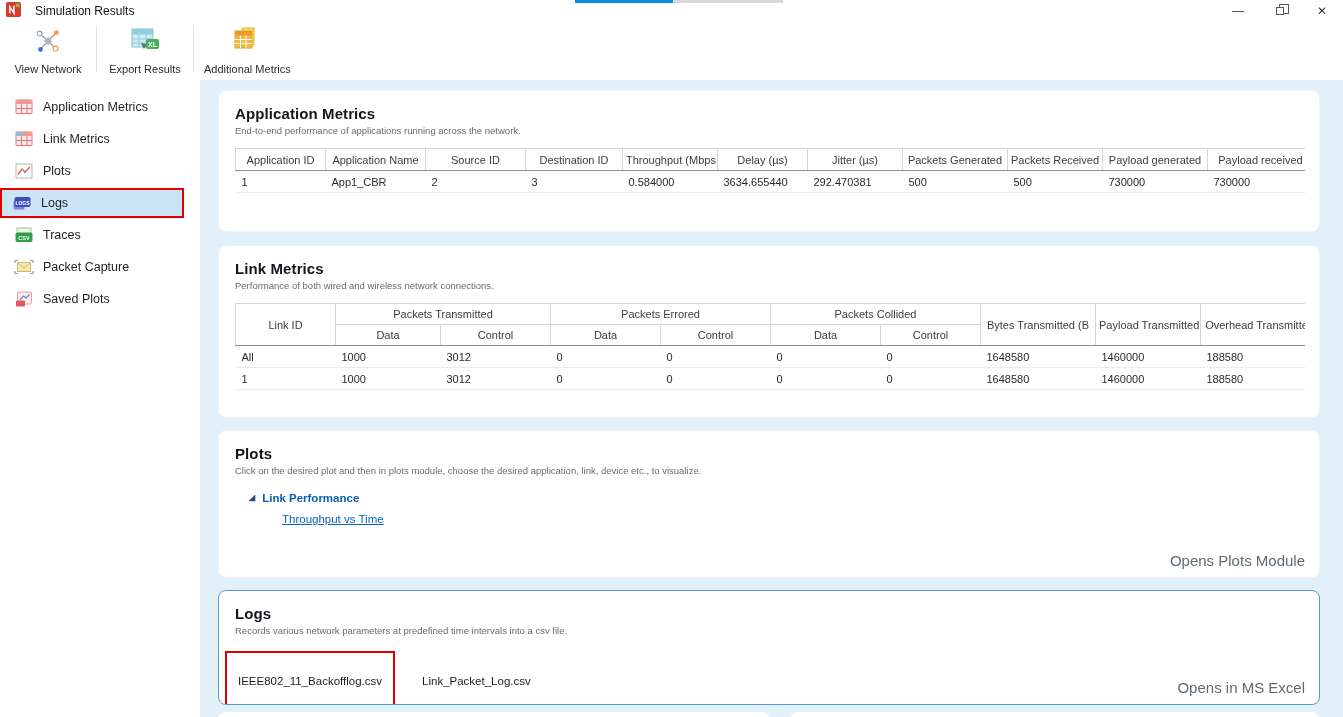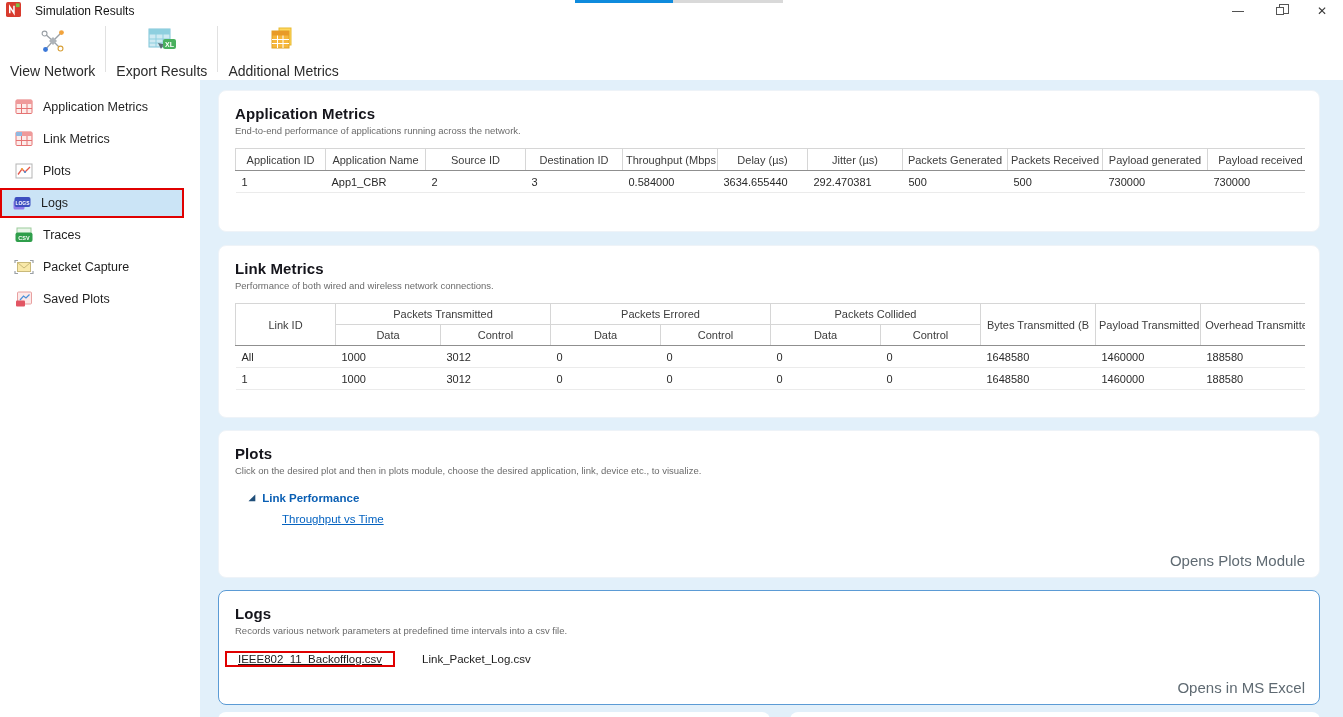--- a/index.html
+++ b/index.html
@@ -16,21 +16,21 @@
   .restore-box { position:relative; width:8px; height:8px; border:1px solid #555; background:#fff; }
   .restore-box::before { content:""; position:absolute; left:2px; top:-4px; width:8px; height:8px;
                          border:1px solid #555; z-index:-1; }
   .top-progress { position:absolute; left:575px; top:0; width:208px; height:3px; background:#d9d9d9; }
   .top-progress .fill { height:3px; width:98px; background:#0f8bdd; }
 
   
   .toolbar { height:58px; display:flex; align-items:stretch; padding-left:2px; background:#fff; }
   .tool-btn { min-width:92px; padding:4px 8px 0; display:flex; flex-direction:column; align-items:center;
               justify-content:flex-start; gap:2px; cursor:default; }
-  .tool-btn .lbl { font-size:14px; color:#2b2b2b; margin-top:1px; }
+  .tool-btn .lbl { font-size:11px; color:#2b2b2b; margin-top:1px; }
   .tool-sep { width:1px; background:#e1e1e1; margin:4px 2px 8px; }
 
   
   .main { position:absolute; top:80px; left:0; right:0; bottom:0; display:flex; }
   .sidebar { width:200px; background:#fff; padding-top:10px; flex:none; }
   .side-item { height:30px; margin:2px 16px 2px 0; display:flex; align-items:center; gap:9px;
                padding-left:12px; font-size:12.5px; color:#1f1f1f; border:2px solid transparent; }
   .side-item.selected { background:#cbe4f6; border:2px solid #e00000; padding-left:10px; }
   .side-item .ic { width:20px; height:17px; display:flex; align-items:center; justify-content:center; flex:none; }
 
@@ -59,21 +59,21 @@
   
   .tree { margin:16px 0 0 14px; font-size:11.5px; }
   .tree-group { display:flex; align-items:center; gap:7px; color:#0a5fb4; font-weight:bold; cursor:default; }
   .tree-group .expander { font-size:8px; color:#1f4e79; line-height:1; }
   .tree-link { display:inline-block; margin:9px 0 0 33px; color:#0563c1; text-decoration:underline; cursor:pointer; }
 
   
   .card.logs { border:1.5px solid #5b9bd5; }
   .files-row { margin:15px 0 0 -10px; display:flex; align-items:center; }
   .file-chip { font-size:11.5px; color:#1c1c1c; cursor:pointer; }
-  .file-chip.boxed { border:2px solid #e00000; padding:0 11px;text-decoration:underline; }
+  .file-chip.boxed { border:2px solid #e00000; padding:22px 11px; }
   .file-chip.plain { margin-left:27px; }
 
   .stub-row { display:flex; gap:20px; margin-top:7px; }
   .stub { height:12px; background:#fff; border-radius:8px 8px 0 0; }
   .stub.s1 { width:552px; }
   .stub.s2 { width:530px; }
 
   .mt1 { height:142px; margin-top:0; }
   .mt2 { height:173px; margin-top:13px; }
   .mt3 { height:148px; margin-top:12px; }

